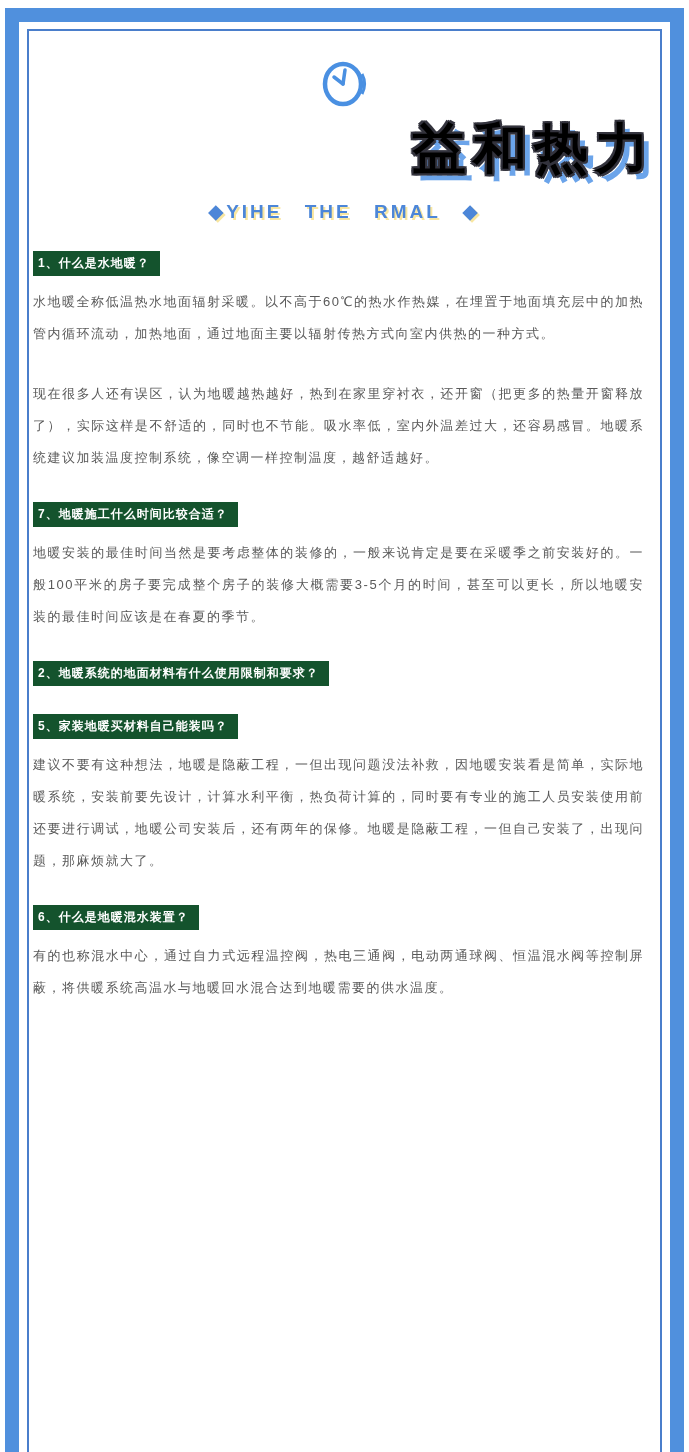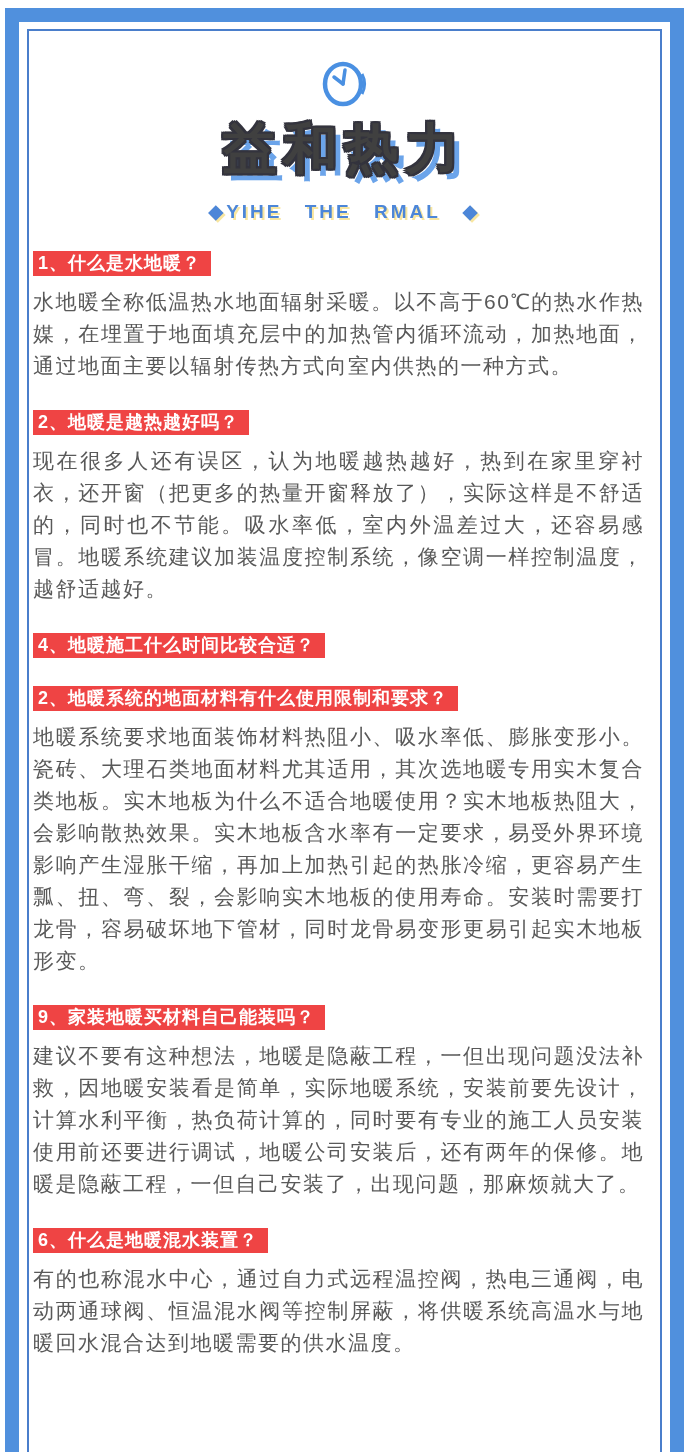--- a/index.html
+++ b/index.html
@@ -27,26 +27,26 @@
     border: 2px solid #4a7ecb;
     box-sizing: border-box;
     background: #fff;
     padding: 26px 4px 0 4px;
   }
 
   .clock-wrap { text-align: center; margin: 0 0 2px 0; }
 
   .brand-title {
     margin: 0;
-    text-align: center;
+    text-align: right;
     font-size: 54px;
     line-height: 62px;
     font-weight: 900;
     letter-spacing: 7px;
-    color: #404040;
+    color: #000000;
     text-shadow:
       -2px -2px 0 #33333d, 2px -2px 0 #33333d,
       -2px  2px 0 #33333d, 2px  2px 0 #33333d,
       -2px  0   0 #33333d, 2px  0   0 #33333d,
        0   -2px 0 #33333d, 0    2px 0 #33333d,
        7px  7px 0 #6ba4ea;
   }
 
   .brand-subtitle {
     margin: 22px 0 0 0;
@@ -58,33 +58,33 @@
     word-spacing: 14px;
     color: #4c86d8;
     text-shadow: 2px 2px 0 #f8e6a0;
   }
 
   .section { margin-top: 28px; }
   .section:first-of-type { margin-top: 24px; }
 
   .q-heading {
     display: inline-block;
-    background: #ef4444;
+    background: #14532d;
     color: #ffffff;
-    font-size: 18px;
+    font-size: 12px;
     font-weight: bold;
     letter-spacing: 1px;
     line-height: 19px;
     padding: 3px 10px 3px 5px;
   }
 
   .answer {
     margin: 10px 12px 0 0;
     color: #595959;
-    font-size: 21px;
+    font-size: 13px;
     line-height: 32px;
     letter-spacing: 1.5px;
     text-align: justify;
     text-justify: inter-ideograph;
   }
   .answer + .answer { margin-top: 18px; }
 </style>
 </head>
 <body>
 
@@ -107,35 +107,34 @@
     <h1 class="brand-title">益和热力</h1>
 
     <div class="brand-subtitle">◆YIHE THE RMAL ◆</div>
 
     <div class="section">
       <span class="q-heading">1、什么是水地暖？</span>
       <p class="answer">水地暖全称低温热水地面辐射采暖。以不高于60℃的热水作热媒，在埋置于地面填充层中的加热管内循环流动，加热地面，通过地面主要以辐射传热方式向室内供热的一种方式。</p>
     </div>
 
     <div class="section">
-      <span class="q-heading">2、地暖是越热越好吗？</span>
       <p class="answer">现在很多人还有误区，认为地暖越热越好，热到在家里穿衬衣，还开窗（把更多的热量开窗释放了），实际这样是不舒适的，同时也不节能。吸水率低，室内外温差过大，还容易感冒。地暖系统建议加装温度控制系统，像空调一样控制温度，越舒适越好。</p>
     </div>
 
     <div class="section">
-      <span class="q-heading">4、地暖施工什么时间比较合适？</span>
+      <span class="q-heading">7、地暖施工什么时间比较合适？</span>
+      <p class="answer">地暖安装的最佳时间当然是要考虑整体的装修的，一般来说肯定是要在采暖季之前安装好的。一般100平米的房子要完成整个房子的装修大概需要3-5个月的时间，甚至可以更长，所以地暖安装的最佳时间应该是在春夏的季节。</p>
     </div>
 
     <div class="section">
       <span class="q-heading">2、地暖系统的地面材料有什么使用限制和要求？</span>
-      <p class="answer">地暖系统要求地面装饰材料热阻小、吸水率低、膨胀变形小。瓷砖、大理石类地面材料尤其适用，其次选地暖专用实木复合类地板。实木地板为什么不适合地暖使用？实木地板热阻大，会影响散热效果。实木地板含水率有一定要求，易受外界环境影响产生湿胀干缩，再加上加热引起的热胀冷缩，更容易产生瓢、扭、弯、裂，会影响实木地板的使用寿命。安装时需要打龙骨，容易破坏地下管材，同时龙骨易变形更易引起实木地板形变。</p>
     </div>
 
     <div class="section">
-      <span class="q-heading">9、家装地暖买材料自己能装吗？</span>
+      <span class="q-heading">5、家装地暖买材料自己能装吗？</span>
       <p class="answer">建议不要有这种想法，地暖是隐蔽工程，一但出现问题没法补救，因地暖安装看是简单，实际地暖系统，安装前要先设计，计算水利平衡，热负荷计算的，同时要有专业的施工人员安装使用前还要进行调试，地暖公司安装后，还有两年的保修。地暖是隐蔽工程，一但自己安装了，出现问题，那麻烦就大了。</p>
     </div>
 
     <div class="section">
       <span class="q-heading">6、什么是地暖混水装置？</span>
       <p class="answer">有的也称混水中心，通过自力式远程温控阀，热电三通阀，电动两通球阀、恒温混水阀等控制屏蔽，将供暖系统高温水与地暖回水混合达到地暖需要的供水温度。</p>
     </div>
 
   </div>
 </div>

